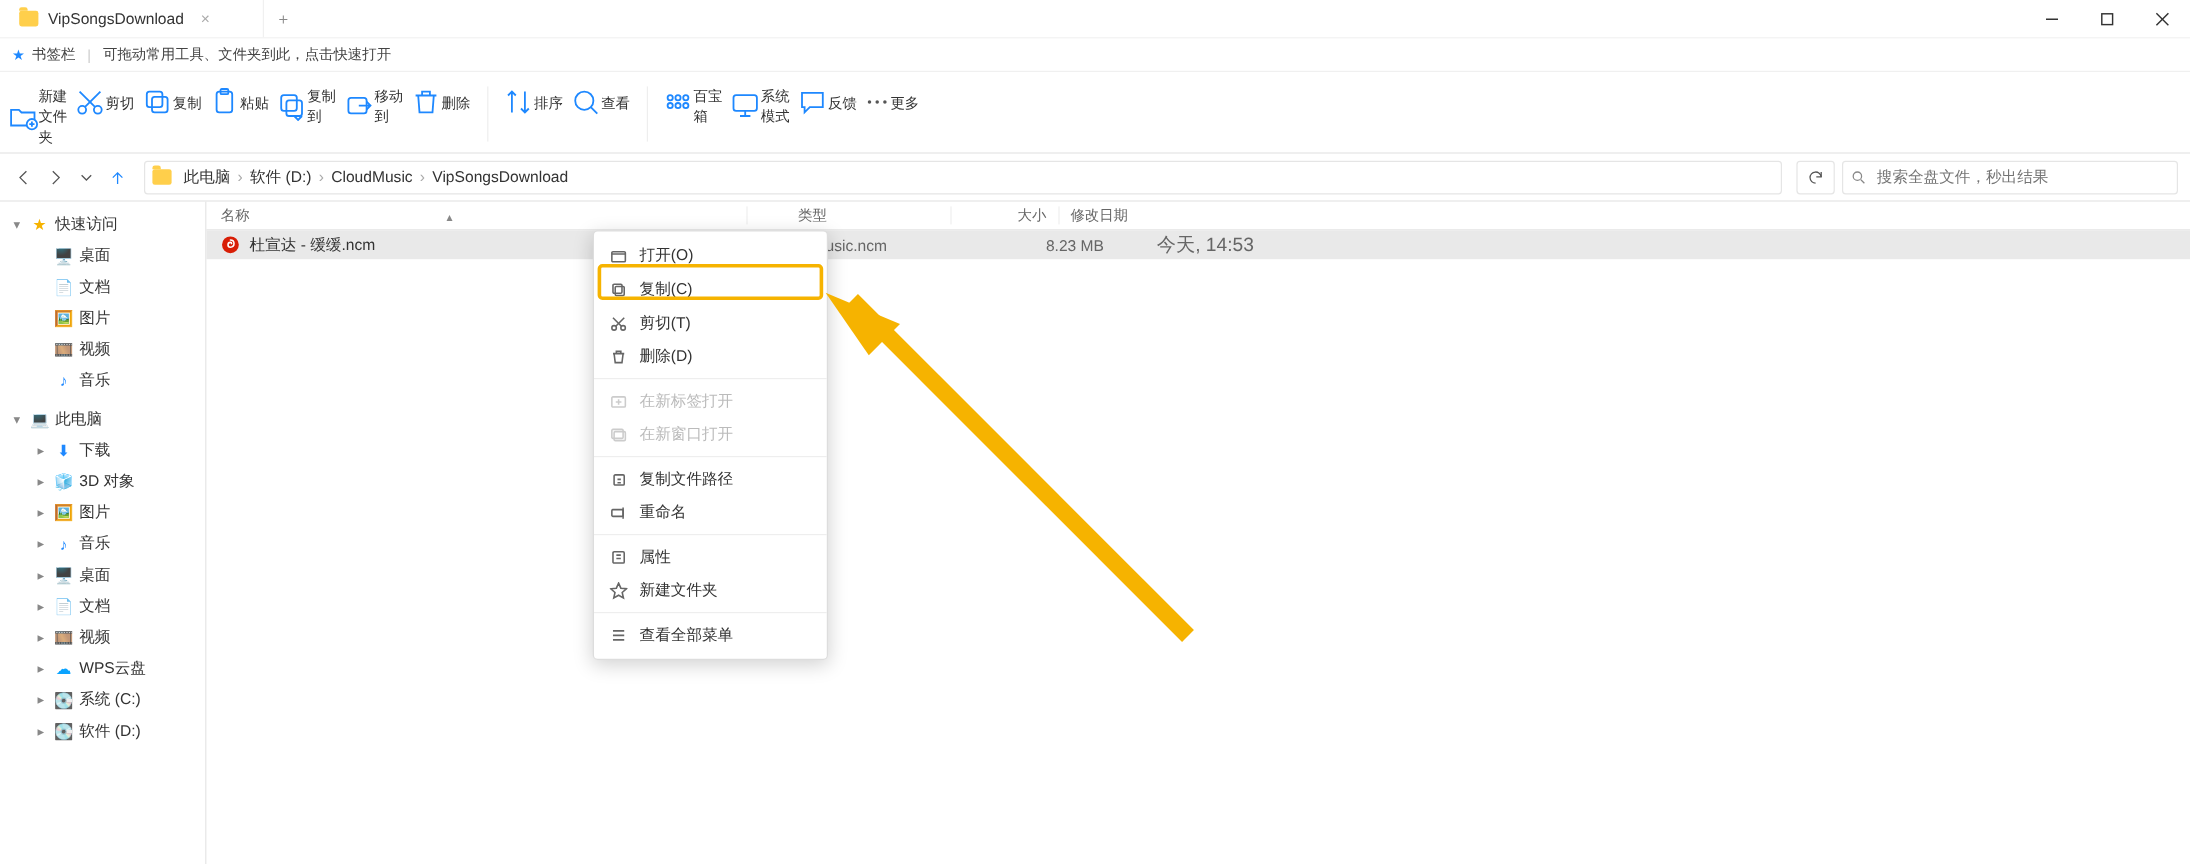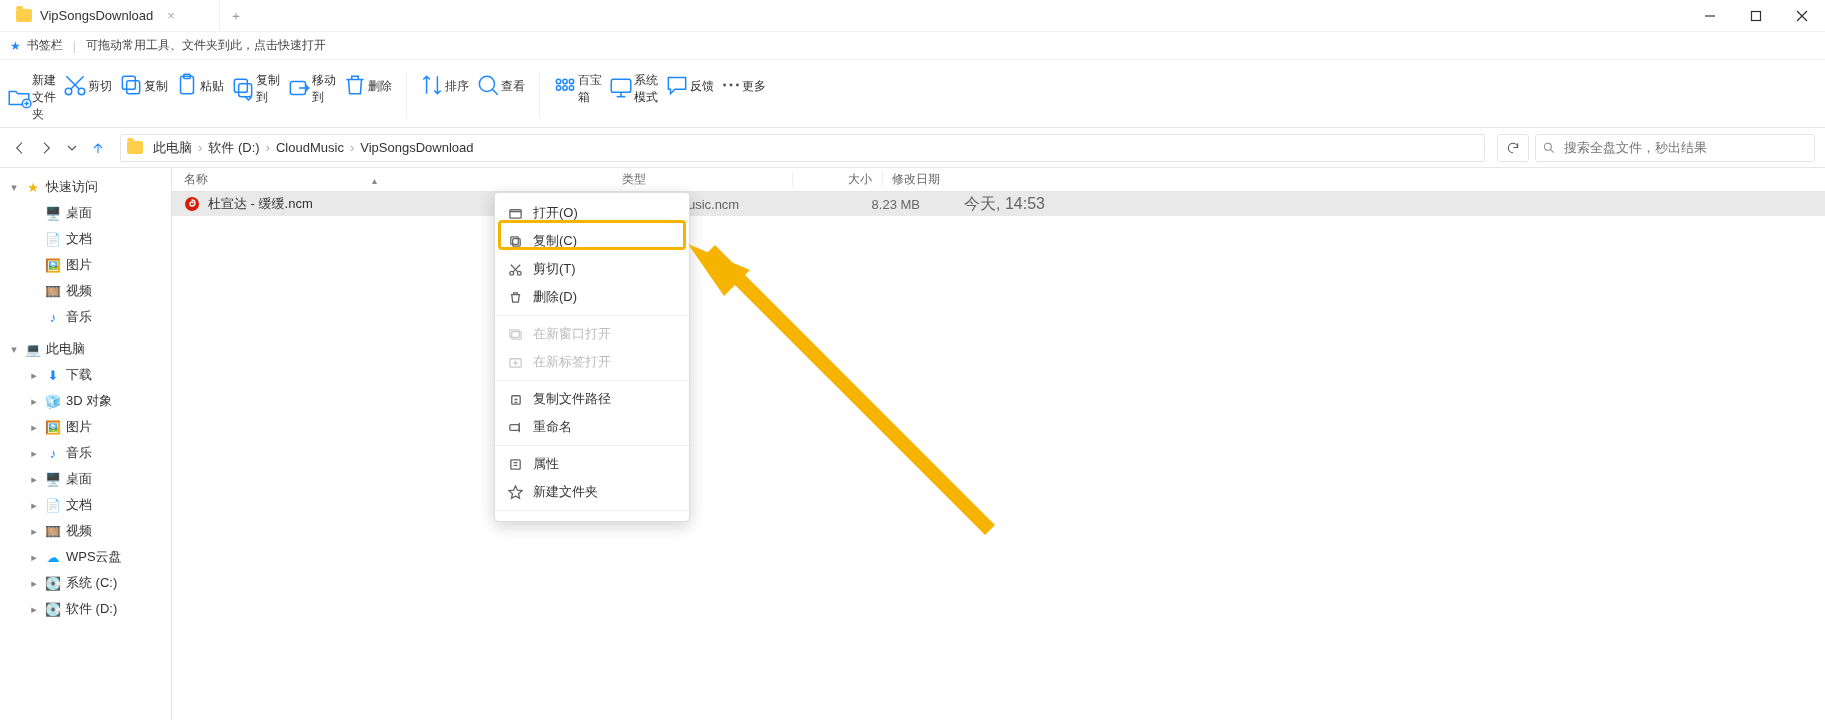--- a/index.html
+++ b/index.html
@@ -70,21 +70,21 @@
   .caret{width:12px;text-align:center;color:#888;font-size:11px;}
   .caret.empty{visibility:hidden;}
   .ticon{width:18px;height:18px;display:flex;align-items:center;justify-content:center;}
   .indent1{padding-left:28px;}
   .indent2{padding-left:28px;}
 
   
   .files{flex:1;position:relative;}
   .cols{display:flex;height:24px;align-items:center;border-bottom:1px solid var(--border);color:#666;font-size:12px;position:relative;}
   .col-name{flex:0 0 450px;padding-left:12px;position:relative;}
-  .col-type{flex:0 0 170px;}
+  .col-type{flex:0 0 170px;padding-left:43px;}
   .col-size{flex:0 0 90px;text-align:right;padding-right:10px;}
   .col-date{flex:0 0 140px;padding-left:10px;}
   .col-sep{position:absolute;top:4px;bottom:4px;width:1px;background:#eee;}
   .sort-arrow{position:absolute;left:200px;top:4px;color:#888;font-size:10px;}
   .row{display:flex;height:24px;align-items:center;font-size:13px;gap:24px;}
   .row.selected{background:var(--sel);}
   .row .c-name{flex:0 0 450px;padding-left:12px;display:flex;align-items:center;gap:8px;}
   .row .c-type{flex:0 0 170px;color:#666;}
   .row .c-size{flex:0 0 90px;text-align:right;padding-right:10px;color:#666;}
   .row .c-date{flex:0 0 140px;padding-left:10px;color:#666;font-size:16px;}
@@ -470,36 +470,36 @@
         <svg viewBox="0 0 16 16">
           <path d="M3 5h10M6 5V3h4v2M4 5l1 8h6l1-8"></path>
         </svg>
       </span>
     <span>删除(D)</span>
   </div>
   <div class="ctx-sep"></div>
   <div class="ctx-item disabled">
     <span class="ctx-ico">
         <svg viewBox="0 0 16 16" style="stroke:#ccc">
-          <rect x="2" y="3" width="10" height="8" rx="1"></rect>
-          <rect x="4" y="5" width="10" height="8" rx="1"></rect>
-        </svg>
-      </span>
-    <span>在新窗口打开</span>
-  </div>
-  <div class="ctx-item disabled">
-    <span class="ctx-ico">
-        <svg viewBox="0 0 16 16" style="stroke:#ccc">
           <rect x="2" y="4" width="12" height="9" rx="1"></rect>
           <line x1="8" y1="6" x2="8" y2="11"></line>
           <line x1="5.5" y1="8.5" x2="10.5" y2="8.5"></line>
         </svg>
       </span>
     <span>在新标签打开</span>
   </div>
+  <div class="ctx-item disabled">
+    <span class="ctx-ico">
+        <svg viewBox="0 0 16 16" style="stroke:#ccc">
+          <rect x="2" y="3" width="10" height="8" rx="1"></rect>
+          <rect x="4" y="5" width="10" height="8" rx="1"></rect>
+        </svg>
+      </span>
+    <span>在新窗口打开</span>
+  </div>
   <div class="ctx-sep"></div>
   <div class="ctx-item">
     <span class="ctx-ico">
         <svg viewBox="0 0 16 16">
           <rect x="4" y="4" width="9" height="9" rx="1"></rect>
           <path d="M7 8h3M7 11h3"></path>
         </svg>
       </span>
     <span>复制文件路径</span>
   </div>
@@ -525,20 +525,30 @@
   </div>
   <div class="ctx-item">
     <span class="ctx-ico" style="color:var(--blue)">
         <svg viewBox="0 0 16 16" fill="var(--blue)" stroke="none">
           <path d="M8 1l2 4.5 5 .5-3.8 3.3 1.1 4.9L8 11.8 3.7 14.2l1.1-4.9L1 6l5-.5z"></path>
         </svg>
       </span>
     <span>新建文件夹</span>
   </div>
   <div class="ctx-sep"></div>
+  <div class="ctx-item">
+    <span class="ctx-ico">
+        <svg viewBox="0 0 16 16">
+          <line x1="3" y1="4" x2="13" y2="4"></line>
+          <line x1="3" y1="8" x2="13" y2="8"></line>
+          <line x1="3" y1="12" x2="13" y2="12"></line>
+        </svg>
+      </span>
+    <span>查看全部菜单</span>
+  </div>
 </div>
 
 <div class="ctx-highlight"></div>
 
 <svg class="arrow-ov" width="340" height="340">
   <defs>
     <marker id="ah" markerWidth="12" markerHeight="12" refX="2" refY="6" orient="auto">
       <path d="M0 0 L12 6 L0 12 Z" fill="#f6b300"></path>
     </marker>
   </defs>

